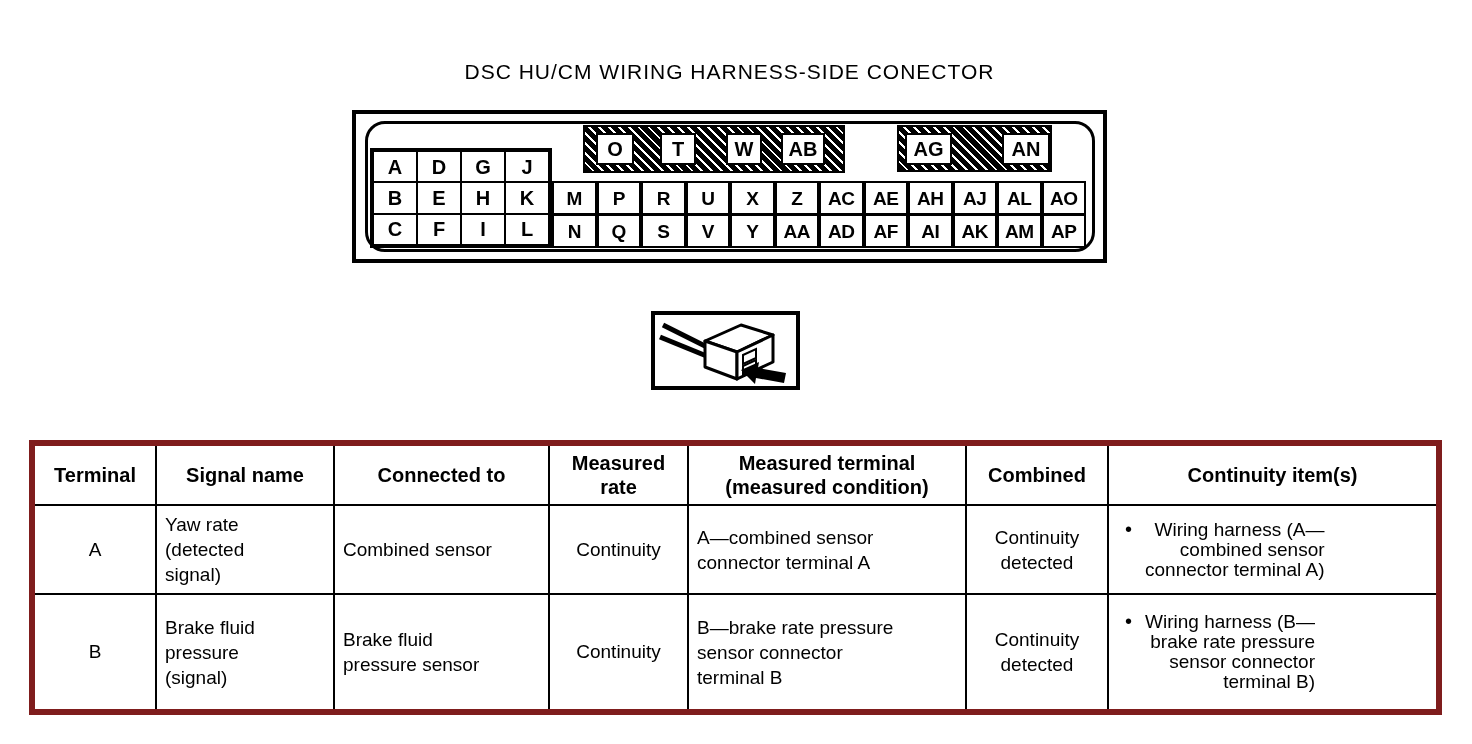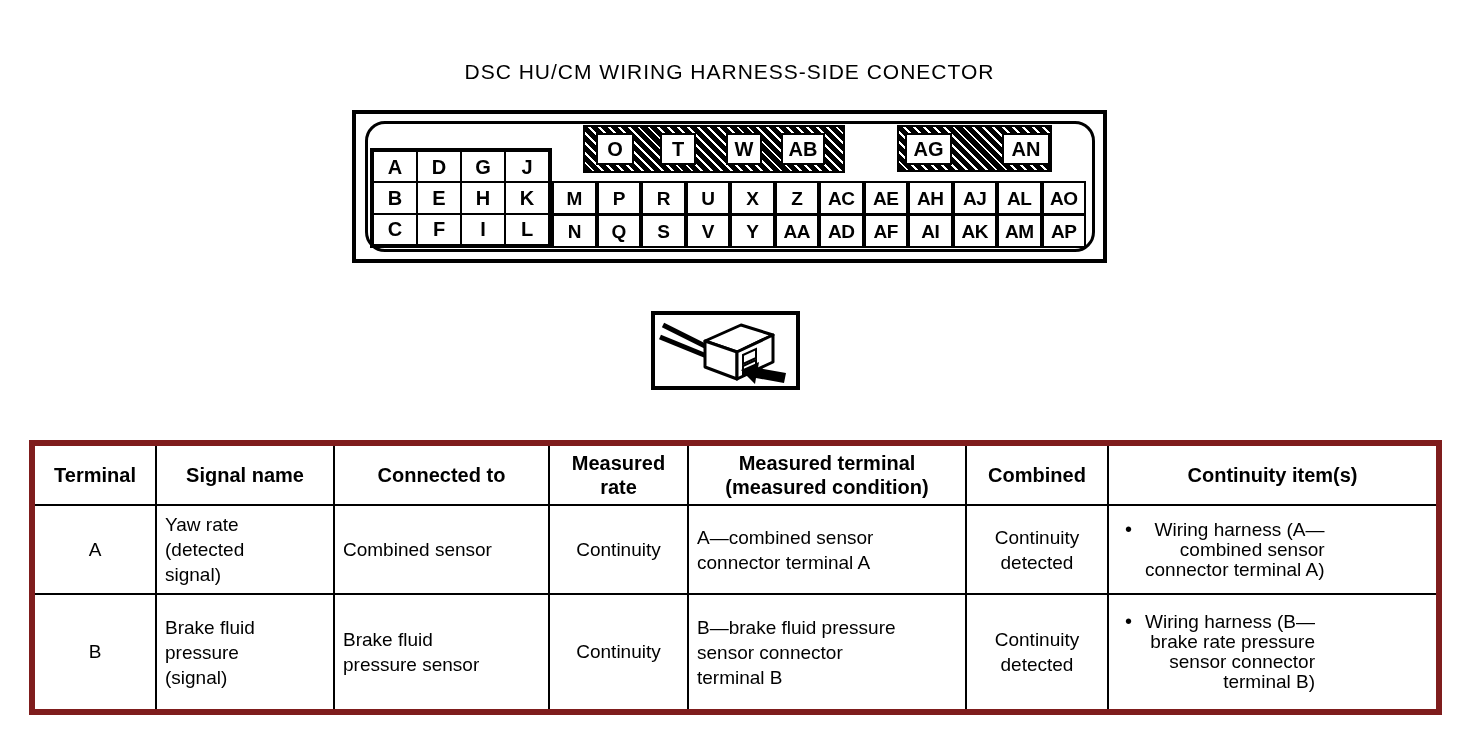--- a/index.html
+++ b/index.html
@@ -184,21 +184,21 @@
         </td>
       </tr>
       <tr class="row-b">
         <td class="c-term">B</td>
         <td class="c-signal pre">Brake fluid
 pressure
 (signal)</td>
         <td class="c-conn pre">Brake fluid
 pressure sensor</td>
         <td class="c-item">Continuity</td>
-        <td class="c-mterm pre">B—brake fluid pressure
+        <td class="c-mterm pre">B—brake rate pressure
 sensor connector
 terminal B</td>
         <td class="c-std pre">Continuity
 detected</td>
         <td class="c-insp">
           <div class="bullet-row">
             <span class="bullet">•</span>
             <span class="insp-text pre">Wiring harness (B—
 brake rate pressure
 sensor connector

